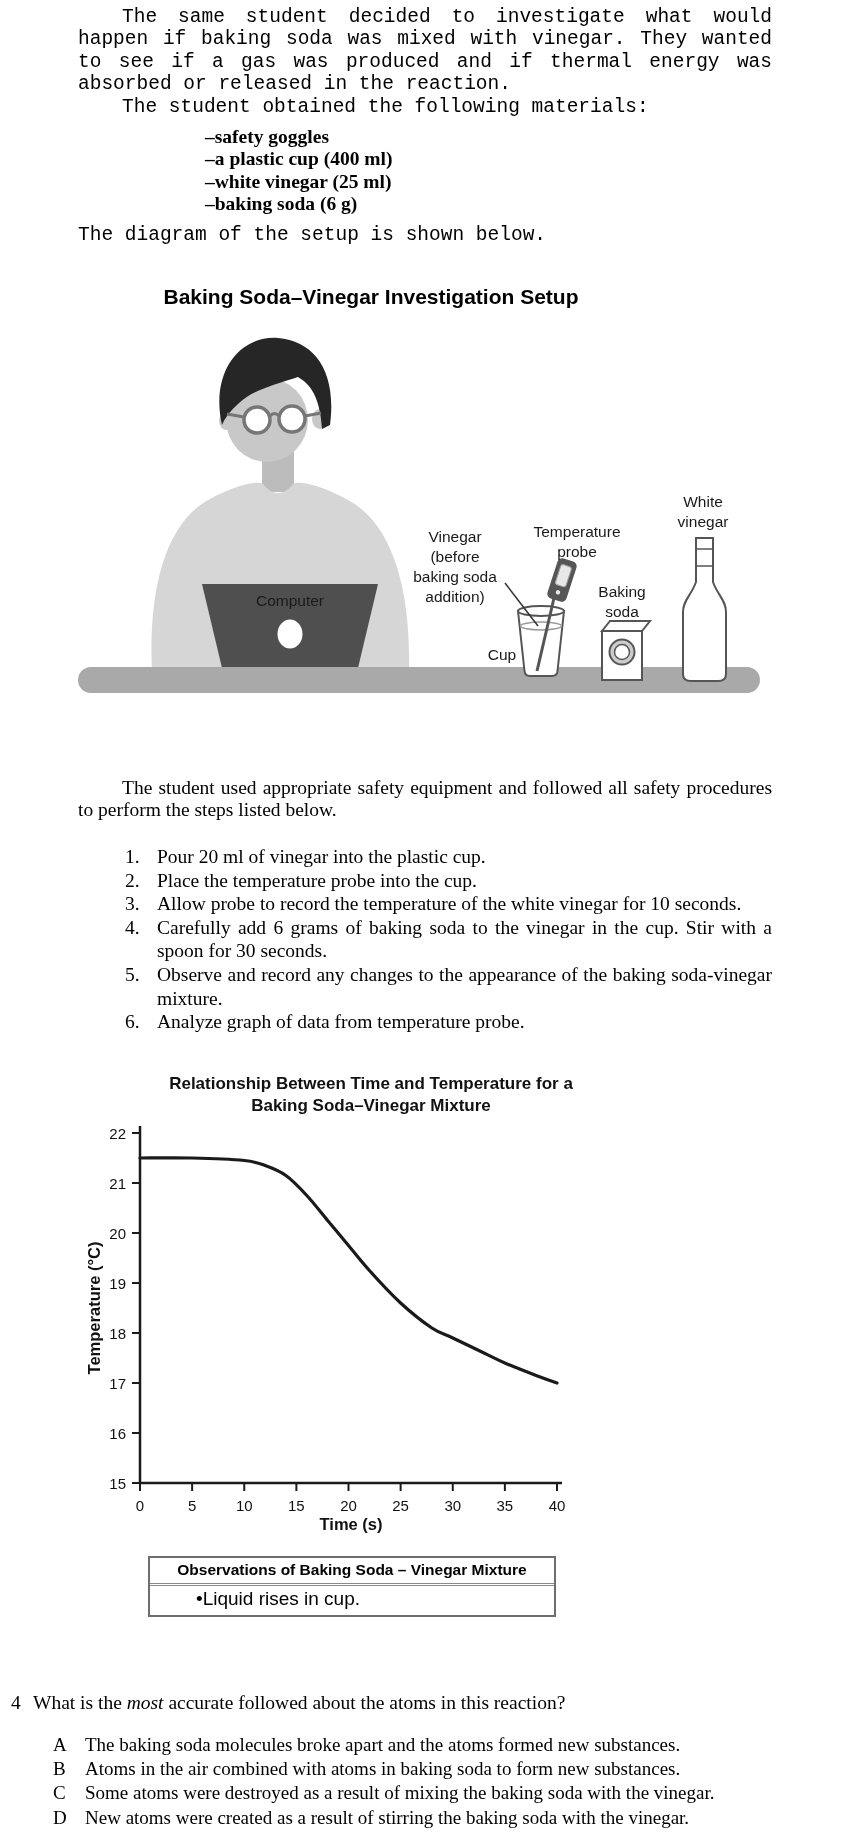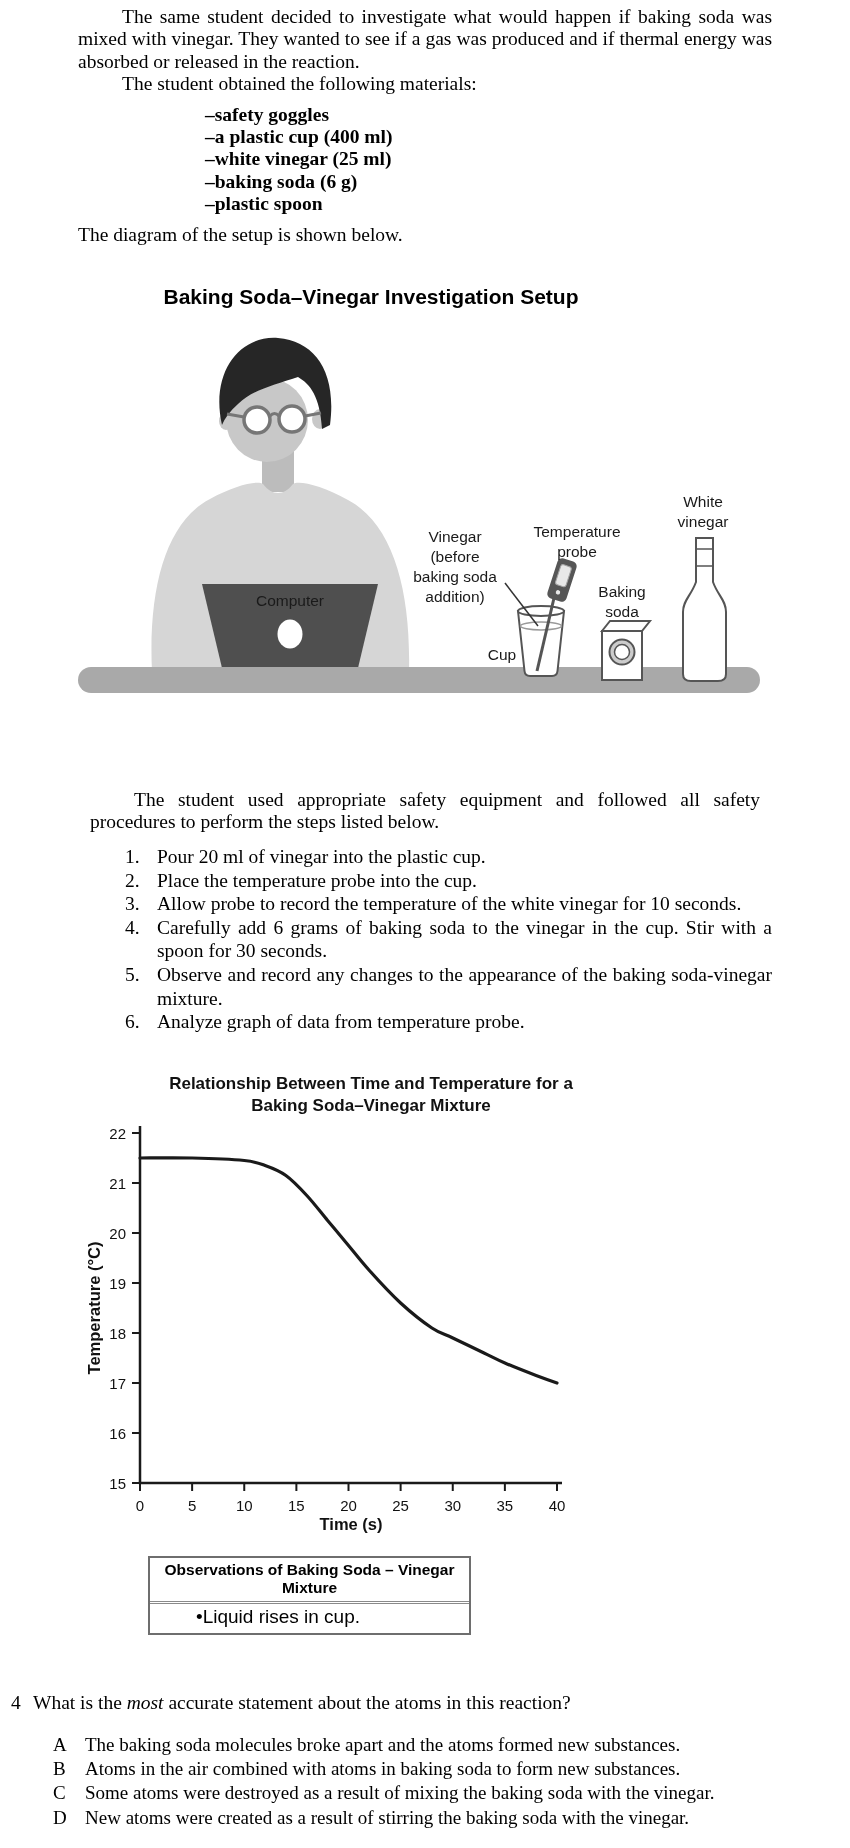--- a/index.html
+++ b/index.html
@@ -3,42 +3,42 @@
 <meta charset="utf-8">
 <style>
   html,body{margin:0;padding:0;}
   body{
     width:850px;height:1848px;position:relative;background:#ffffff;color:#000;
     font-family:"Liberation Serif",serif;
   }
   .abs{position:absolute;}
   
   #intro-block{left:78px;top:6px;width:694px;font-size:19.5px;line-height:22.4px;}
-  #intro-block p{margin:0;}
+  #intro-block p{margin:0;font-family:Liberation Mono, monospace;}
   .para-indent{text-indent:44px;text-align:justify;}
   ul.materials{margin:8px;padding:0 0 0 119px;list-style:none;font-weight:bold;}
   ul.materials li::before{content:"\2013 ";}
   .diagram-note{margin-left:140px;}
   
   #setup-title{left:78px;top:285px;width:586px;text-align:center;
     font-family:"Liberation Sans",sans-serif;font-weight:bold;font-size:21px;}
   #setup-svg{left:60px;top:330px;}
   #setup-svg text{font-family:"Liberation Sans",sans-serif;font-size:15.5px;fill:#1a1a1a;}
   
   #safety-block{left:78px;top:777px;width:694px;font-size:19.5px;line-height:22.4px;}
   #steps{left:125px;top:845px;width:647px;font-size:19.5px;line-height:23.6px;}
   .step{display:grid;grid-template-columns:32px 1fr;}
   .step-text{text-align:justify;}
   
   #chart-svg{left:0px;top:1058px;}
   #chart-svg text{font-family:"Liberation Sans",sans-serif;fill:#111;}
   .chart-title{font-size:17px;font-weight:bold;}
   .axis-label{font-size:16.5px;font-weight:bold;}
   
-  #obs-table{left:148px;top:1556px;width:323px;box-sizing:border-box;
+  #obs-table{left:148px;top:1556px;width:408px;box-sizing:border-box;
     font-family:"Liberation Sans",sans-serif;border:2px solid #6e6e6e;}
   #obs-head{font-weight:bold;font-size:15.5px;text-align:center;
     padding:3px 0 4px;border-bottom:3px double #8a8a8a;}
   #obs-body{padding:3px 8px 6px 46px;font-size:19px;line-height:20px;}
   #obs-body div::before{content:"\2022 ";}
   
   .qfont{font-size:19.5px;}
   #q-num{left:11px;top:1692px;}
   #q-text{left:33px;top:1692px;width:724px;}
   #options{left:53px;top:1733px;width:719px;font-size:19px;line-height:24.2px;}
@@ -48,21 +48,20 @@
 <body>
 
 <div id="intro-block" class="abs">
   <p class="para-indent">The same student decided to investigate what would happen if baking soda was mixed with vinegar. They wanted to see if a gas was produced and if thermal energy was absorbed or released in the reaction.</p>
   <p class="para-indent">The student obtained the following materials:</p>
   <ul class="materials">
     <li>safety goggles</li>
     <li>a plastic cup (400 ml)</li>
     <li>white vinegar (25 ml)</li>
     <li>baking soda (6 g)</li>
-    <li>plastic spoon</li>
   </ul>
   <p class="diagram-note">The diagram of the setup is shown below.</p>
 </div>
 
 <div id="setup-title" class="abs">Baking Soda–Vinegar Investigation Setup</div>
 
 <svg id="setup-svg" class="abs" width="790" height="400" viewBox="0 0 790 400">
 
   <g>
     <rect x="202" y="118" width="32" height="44" fill="#bcbcbc"></rect>
@@ -134,21 +133,21 @@
     <text x="562" y="267" text-anchor="middle">Baking</text>
     <text x="562" y="287" text-anchor="middle">soda</text>
   </g>
   <g>
     <text x="643" y="177" text-anchor="middle">White</text>
     <text x="643" y="197" text-anchor="middle">vinegar</text>
   </g>
 </svg>
 
 <div id="safety-block" class="abs">
-  <p class="para-indent" style="margin:12px">The student used appropriate safety equipment and followed all safety procedures to perform the steps listed below.</p>
+  <p class="para-indent" style="margin:0">The student used appropriate safety equipment and followed all safety procedures to perform the steps listed below.</p>
 </div>
 
 <div id="steps" class="abs">
   <div class="step">
     <span>1.</span>
     <span class="step-text">Pour 20 ml of vinegar into the plastic cup.</span>
   </div>
   <div class="step">
     <span>2.</span>
     <span class="step-text">Place the temperature probe into the cup.</span>
@@ -218,21 +217,21 @@
 </svg>
 
 <div id="obs-table" class="abs">
   <div id="obs-head">Observations of Baking Soda – Vinegar Mixture</div>
   <div id="obs-body">
     <div>Liquid rises in cup.</div>
   </div>
 </div>
 
 <div id="q-num" class="abs qfont">4</div>
-<div id="q-text" class="abs qfont"><span>What is the </span><i>most</i><span> accurate statement about the atoms in this reaction?</span></div>
+<div id="q-text" class="abs qfont"><span>What is the </span><i>most</i><span> accurate followed about the atoms in this reaction?</span></div>
 
 <div id="options" class="abs">
   <div class="option">
     <span>A</span>
     <span>The baking soda molecules broke apart and the atoms formed new substances.</span>
   </div>
   <div class="option">
     <span>B</span>
     <span>Atoms in the air combined with atoms in baking soda to form new substances.</span>
   </div>

